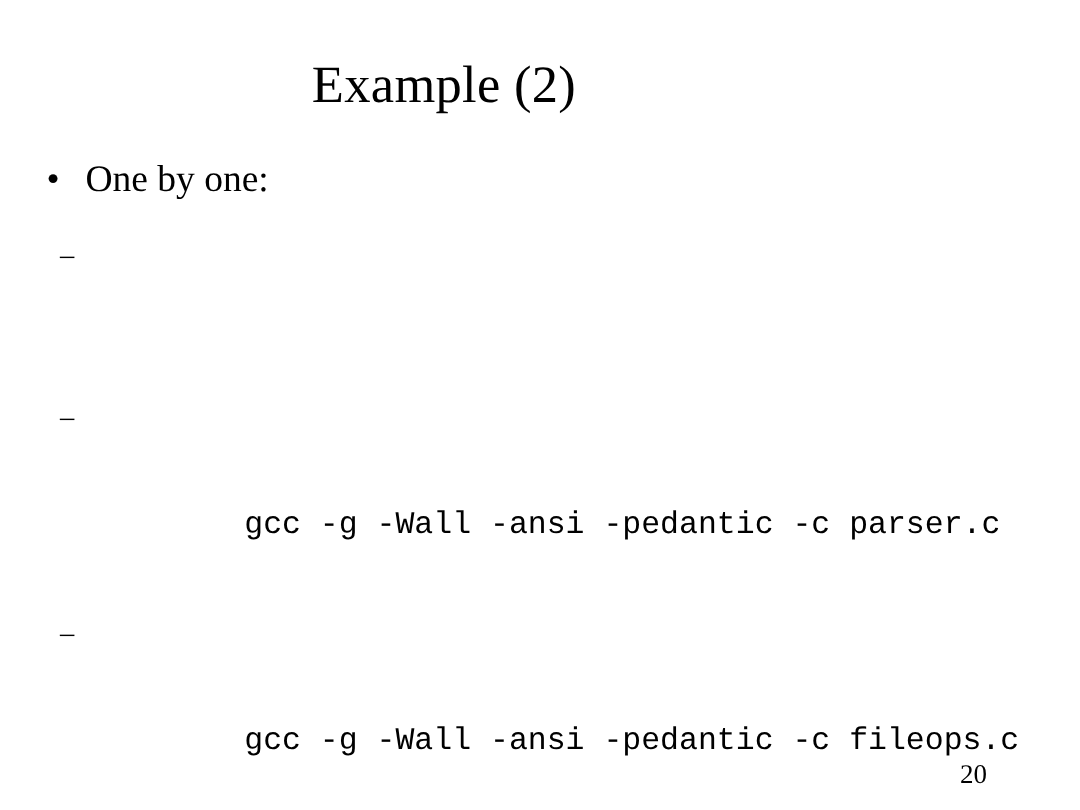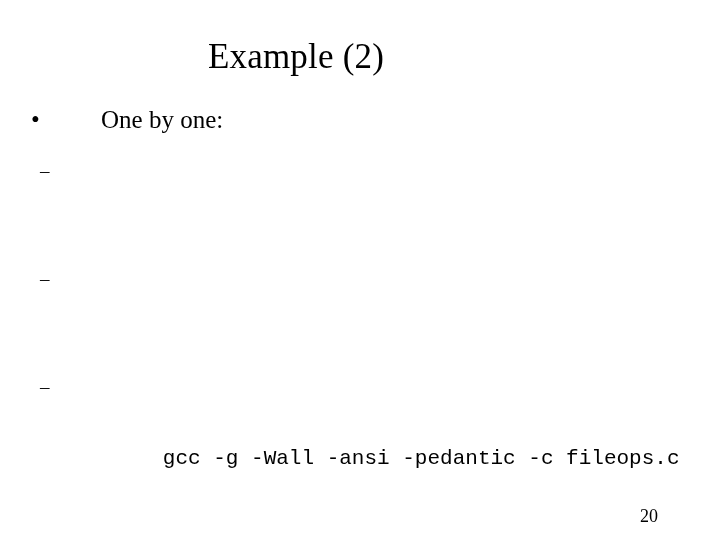--- a/index.html
+++ b/index.html
@@ -49,21 +49,20 @@
   }
   .bullet-l1 > .bullet-mark {
     position: absolute;
     left: 31px;
     top: 0;
     font-size: 25px;
     line-height: 31px;
   }
   .bullet-l1 .bullet-text {
     display: block;
-    margin-left: 44px;
   }
   .mono-line {
     position: relative;
     padding-left: 62px;
     font-family: "Liberation Mono", "DejaVu Sans Mono", monospace;
     font-size: 21px;
     line-height: 36px;
     letter-spacing: 0px;
     white-space: pre;
     color: #000000;
@@ -106,20 +105,21 @@
     </div>
 
     <div id="cmd-list-one">
 
       <div class="mono-line">
         <span class="dash-mark">–</span>
       </div>
 
       <div class="mono-line">
         <span class="dash-mark">–</span>
+        <span>gcc -g -Wall -ansi -pedantic -c parser.c</span>
       </div>
 
       <div class="mono-line">
         <span class="dash-mark">–</span>
         <span>gcc -g -Wall -ansi -pedantic -c fileops.c</span>
       </div>
 
     </div>
 
   </div>

